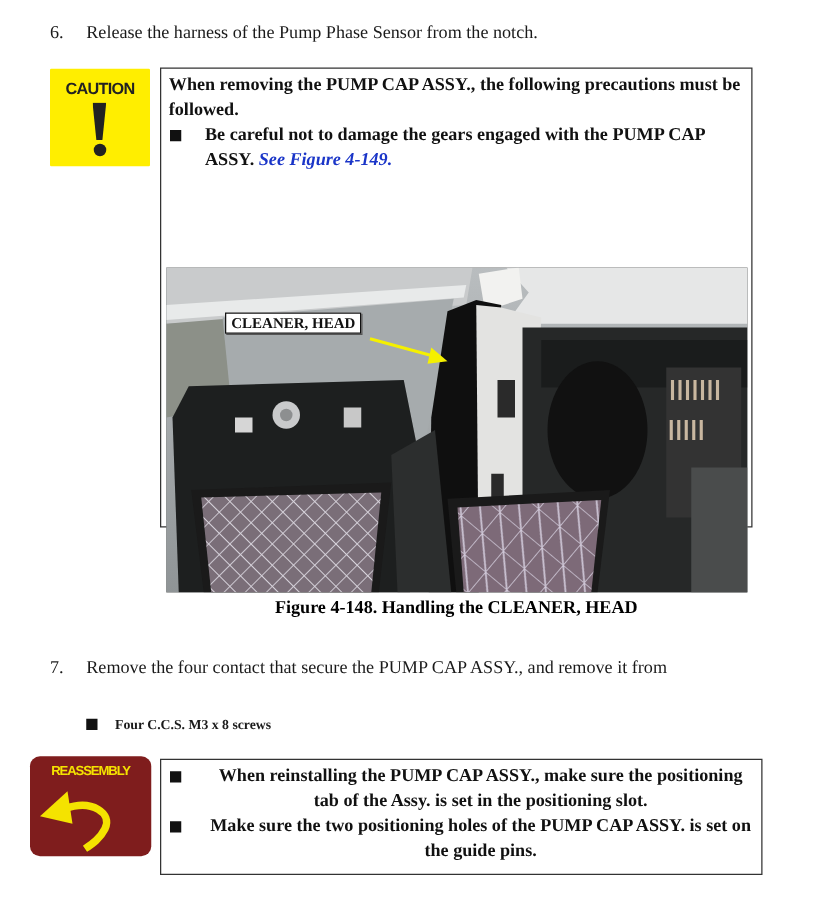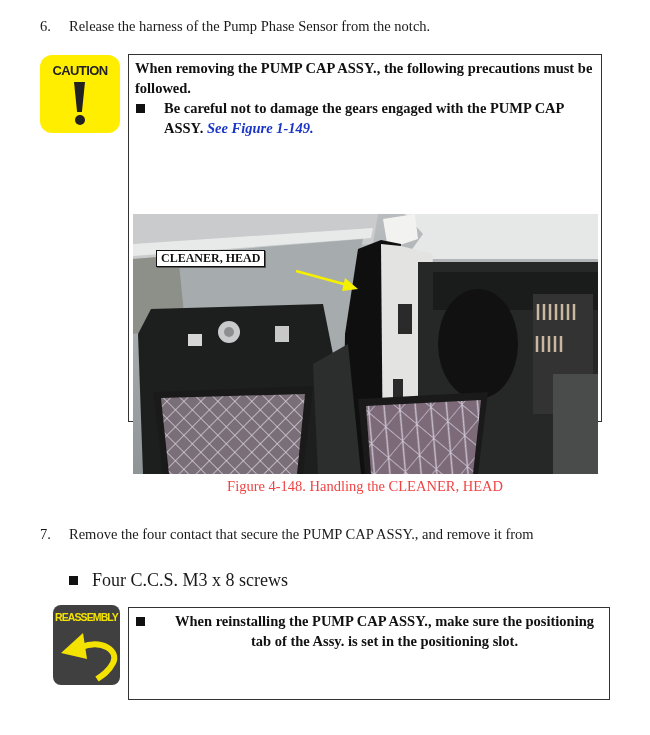--- a/index.html
+++ b/index.html
@@ -6,28 +6,28 @@
   html, body { width: 650px; height: 735px; background: #ffffff; overflow: hidden; }
   body { position: relative; font-family: "Liberation Serif", "DejaVu Serif", serif; color: #111; }
 
   .step { position: absolute; font-size: 14.5px; line-height: 20px; color: #1a1a1a; }
   .step .num { position: absolute; left: 0; top: 0; }
   .step .txt { position: absolute; left: 29px; top: 0; white-space: nowrap; }
 
   #step6 { left: 40px; top: 16px; width: 580px; height: 22px; }
   #step7 { left: 40px; top: 524px; width: 580px; height: 42px; }
 
-  .sub-bullet { position: absolute; left: 69px; top: 570px; font-size: 18px; line-height: 20px; color:#1a1a1a; white-space: nowrap; }
+  .sub-bullet { position: absolute; left: 69px; top: 570px; font-size: 11px; line-height: 20px; color:#1a1a1a; white-space: nowrap; font-weight: bold; }
   .sq { display: inline-block; width: 9px; height: 9px; background: #111; vertical-align: middle; position: relative; top: -1px; }
   .sub-bullet .sq { margin-right: 14px; }
 
   
   .caution-icon {
     position: absolute; left: 40px; top: 55px; width: 80px; height: 78px;
-    background: #ffee00; border-radius: 12px;
+    background: #ffee00; border-radius: 1px;
   }
   .caution-icon .lbl {
     position: absolute; left: 0; right: 0; top: 8px; text-align: center;
     font-family: "Liberation Sans", "DejaVu Sans", sans-serif; font-weight: bold;
     font-size: 13px; letter-spacing: -0.6px; color: #222;
   }
   .caution-icon .bar {
     position: absolute; left: 34px; top: 27px; width: 11px; height: 30px;
     background: #222; clip-path: polygon(0 0, 100% 0, 72% 100%, 28% 100%);
   }
@@ -49,33 +49,33 @@
   .caution-box .blist { top: 43px; }
   .link { color: #1a35c8; font-style: italic; font-weight: bold; }
 
   
   .photo {
     position: absolute; left: 4px; top: 159px; width: 465px; height: 260px;
     background: #6a6d6d; overflow: hidden;
   }
   .photo svg { display: block; }
   .photo-label {
-    position: absolute; left: 23px; top: 36px; padding: 0 4px;
+    position: absolute; left: 47px; top: 36px; padding: 0 4px;
     background: #fff; border: 1.5px solid #111; box-shadow: 1px 1px 0 #555;
     font-weight: bold; font-size: 12px; line-height: 15px; color: #111; white-space: nowrap;
   }
   .caption {
     position: absolute; left: 0; right: 0; top: 421px; text-align: center;
-    font-weight: normal; font-size: 14.5px; line-height: 20px; color: #ef4444;
+    font-weight: bold; font-size: 14.5px; line-height: 20px; color: #000000;
   }
 
   
   .reasm-icon {
-    position: absolute; left: 53px; top: 605px; width: 67px; height: 80px;
-    background: #404040; border-radius: 8px; overflow: hidden;
+    position: absolute; left: 24px; top: 605px; width: 97px; height: 80px;
+    background: #7f1d1d; border-radius: 8px; overflow: hidden;
   }
   .reasm-icon .lbl {
     position: absolute; left: 0; right: 0; top: 6px; text-align: center;
     font-family: "Liberation Sans", "DejaVu Sans", sans-serif; font-weight: bold;
     font-size: 10.5px; letter-spacing: -0.9px; color: #f4e300;
   }
 
   .reasm-box {
     position: absolute; left: 128px; top: 607px; width: 482px; height: 93px;
     border: 1.5px solid #333;
@@ -94,21 +94,21 @@
   <div class="lbl">CAUTION</div>
   <div class="bar"></div>
   <div class="dot"></div>
 </div>
 
 <div class="caution-box">
   <div class="intro bold-text">When removing the PUMP CAP ASSY., the following precautions must be followed.</div>
   <div class="blist">
     <div class="item bold-text">
       <span class="sq"></span>
-      <span>Be careful not to damage the gears engaged with the PUMP CAP ASSY. </span><span class="link">See Figure 1-149.</span>
+      <span>Be careful not to damage the gears engaged with the PUMP CAP ASSY. </span><span class="link">See Figure 4-149.</span>
     </div>
   </div>
 
   <div class="photo">
     <svg width="465" height="260" viewBox="0 0 465 260">
       <defs>
         <pattern id="mesh1" width="12" height="12" patternUnits="userSpaceOnUse" patternTransform="rotate(45)">
           <rect width="12" height="12" fill="#7a6e78"></rect>
           <path d="M0 0 H12 M0 0 V12" stroke="#d8d4dc" stroke-width="1.4"></path>
         </pattern>
@@ -195,14 +195,18 @@
     <polygon points="8,48 30,28 34,54" fill="#f4e300"></polygon>
   </svg>
 </div>
 
 <div class="reasm-box">
   <div class="blist">
     <div class="item bold-text">
       <span class="sq"></span>
       <span>When reinstalling the PUMP CAP ASSY., make sure the positioning tab of the Assy. is set in the positioning slot.</span>
     </div>
+    <div class="item bold-text">
+      <span class="sq"></span>
+      <span>Make sure the two positioning holes of the PUMP CAP ASSY. is set on the guide pins.</span>
+    </div>
   </div>
 </div>
 
 </body></html>

